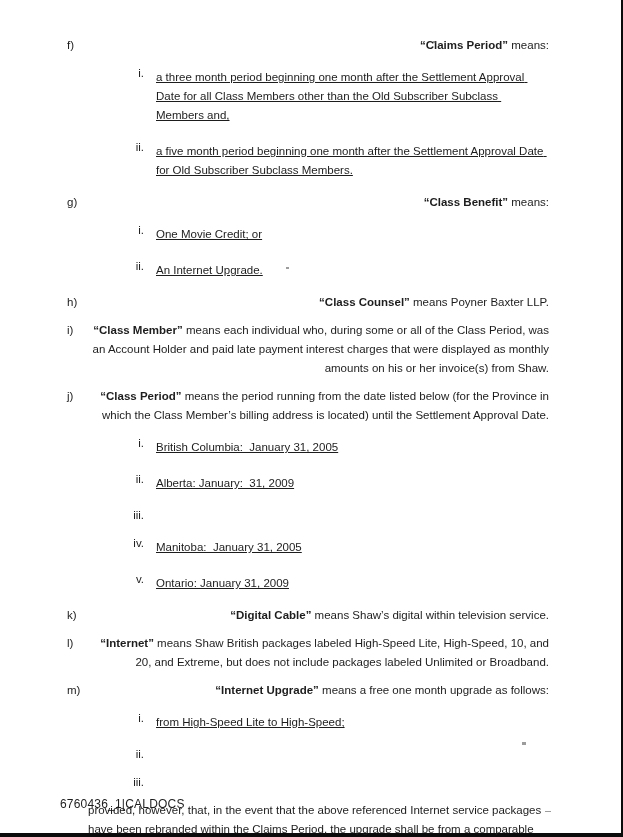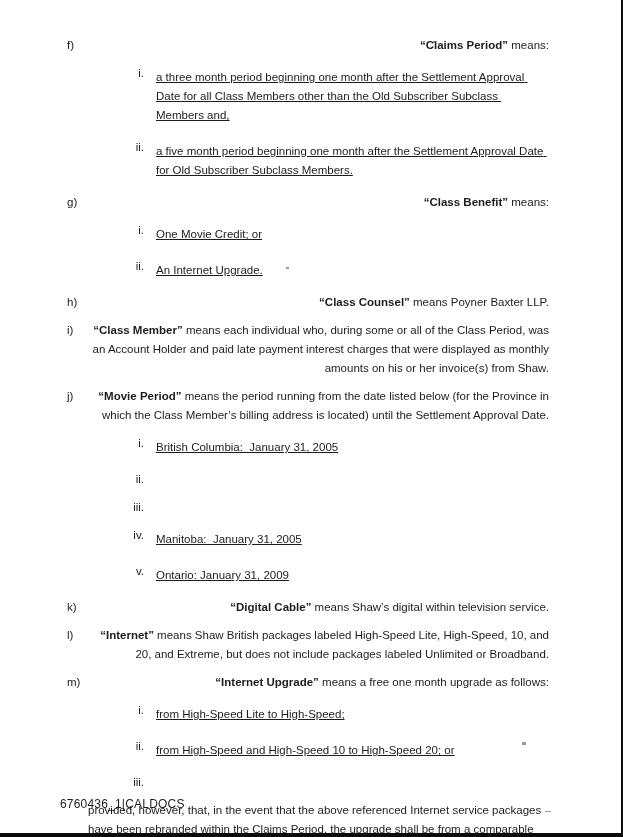--- a/index.html
+++ b/index.html
@@ -71,28 +71,29 @@
     <p class="body"><span class="term">“Class Counsel”</span><span> means Poyner Baxter LLP.</span></p>
   </div>
 
   <div class="item">
     <span class="marker">i)</span>
     <p class="body"><span class="term">“Class Member”</span><span> means each individual who, during some or all of the Class Period, was an Account Holder and paid late payment interest charges that were displayed as monthly amounts on his or her invoice(s) from Shaw.</span></p>
   </div>
 
   <div class="item">
     <span class="marker">j)</span>
-    <p class="body"><span class="term">“Movie Period”</span><span> means the period running from the date listed below (for the Province in which the Class Member’s billing address is located) until the Settlement Approval Date.</span></p>
+    <p class="body"><span class="term">“Class Period”</span><span> means the period running from the date listed below (for the Province in which the Class Member’s billing address is located) until the Settlement Approval Date.</span></p>
   </div>
   <div class="sub">
     <span class="num">i.</span>
     <p class="subtext">British Columbia:  January 31, 2005</p>
   </div>
   <div class="sub">
     <span class="num">ii.</span>
+    <p class="subtext">Alberta: January:  31, 2009</p>
   </div>
   <div class="sub">
     <span class="num">iii.</span>
   </div>
   <div class="sub">
     <span class="num">iv.</span>
     <p class="subtext">Manitoba:  January 31, 2005</p>
   </div>
   <div class="sub">
     <span class="num">v.</span>
@@ -112,21 +113,20 @@
   <div class="item">
     <span class="marker">m)</span>
     <p class="body"><span class="term">“Internet Upgrade”</span><span> means a free one month upgrade as follows:</span></p>
   </div>
   <div class="sub">
     <span class="num">i.</span>
     <p class="subtext">from High-Speed Lite to High-Speed;</p>
   </div>
   <div class="sub">
     <span class="num">ii.</span>
-    <p class="subtext">from High-Speed and High-Speed 10 to High-Speed 20; or</p>
   </div>
   <div class="sub">
     <span class="num">iii.</span>
   </div>
   <p class="closing">provided, however, that, in the event that the above referenced Internet service packages have been rebranded within the Claims Period, the upgrade shall be from a comparable</p>
 
   <div class="footer">6760436_1|CALDOCS</div>
 
   <span class="speck s1"></span>
   <span class="speck s2"></span>

